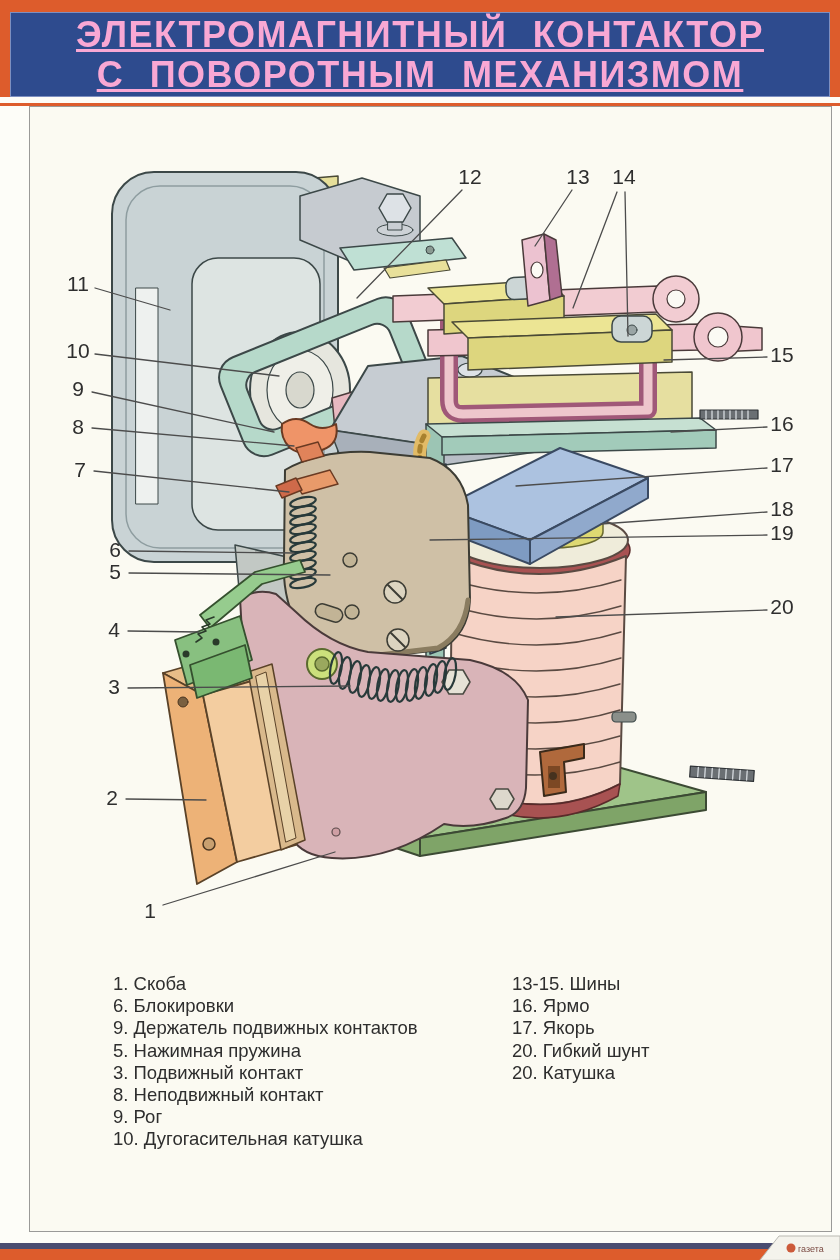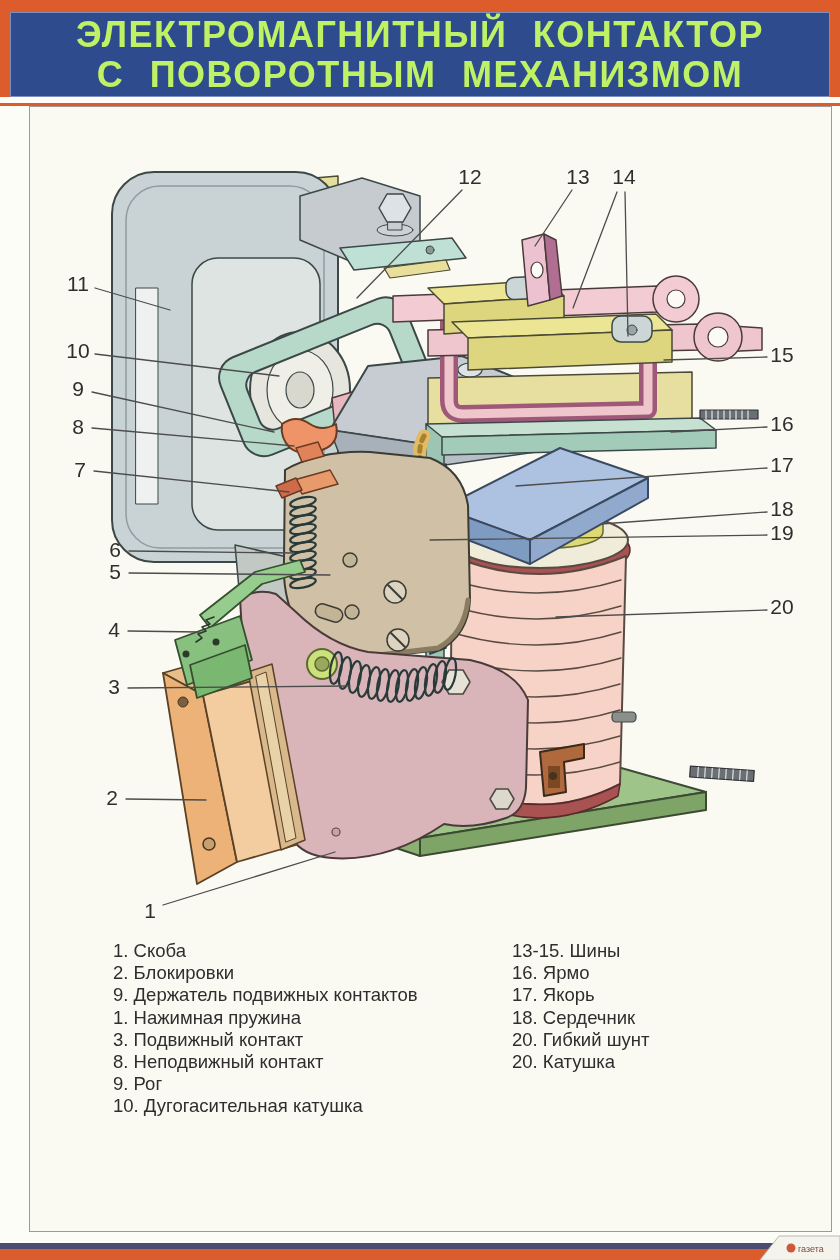--- a/index.html
+++ b/index.html
@@ -4,30 +4,30 @@
 <style>
   html,body{margin:0;padding:0;}
   body{width:840px;height:1260px;position:relative;background:#ffffff;
        font-family:"Liberation Sans","DejaVu Sans",sans-serif;overflow:hidden;}
   .poster{position:absolute;inset:0;}
   
   .top-band{position:absolute;left:0;top:0;width:840px;height:97px;background:#dd5c2c;}
   .title-box{position:absolute;left:10px;top:12px;width:820px;height:85px;background:#2e4b8e;
              border:1px solid #7d8fc0;box-sizing:border-box;display:flex;flex-direction:column;
              align-items:center;justify-content:center;}
-  .title-line{color:#bef264;font-weight:bold;font-size:36px;line-height:40px;
-              letter-spacing:1.5px;word-spacing:14px;white-space:nowrap;}
+  .title-line{color:#f9a8d4;font-weight:bold;font-size:36px;line-height:40px;
+              letter-spacing:1.5px;word-spacing:14px;white-space:nowrap;text-decoration:underline;}
   .white-strip{position:absolute;left:0;top:97px;width:840px;height:6px;background:#fdfcf7;}
   .rule-orange{position:absolute;left:0;top:103px;width:840px;height:3px;background:#dd5c2c;}
   
   .page-area{position:absolute;left:0;top:106px;width:840px;height:1137px;background:#fdfdf8;}
   .content-frame{position:absolute;left:29px;top:106px;width:803px;height:1126px;
                  background:#fbfaf2;border:1px solid #9a9a98;box-sizing:border-box;}
   
-  .legend-col{position:absolute;color:#2e2e2e;font-size:18.5px;line-height:22.2px;}
+  .legend-col{position:absolute;color:#2e2e2e;font-size:18.5px;line-height:22.2px;margin-top:33px;}
   .legend-left{left:113px;top:940px;width:380px;}
   .legend-right{left:512px;top:940px;width:300px;}
   
   .footer-navy{position:absolute;left:0;top:1243px;width:840px;height:6px;background:#4a4d70;}
   .footer-orange{position:absolute;left:0;top:1249px;width:840px;height:11px;background:#dd5c2c;}
   svg.diagram{position:absolute;left:0;top:0;width:840px;height:1260px;}
   .callout-text{font-family:"Liberation Sans","DejaVu Sans",sans-serif;}
 </style>
 </head>
 <body>
@@ -303,30 +303,29 @@
       <g>
         <polygon points="760,1260 779,1236 840,1236 840,1260" fill="#f4f3ec" stroke="#b9b9b2" stroke-width="1"></polygon>
         <circle cx="791" cy="1248" r="4.5" fill="#cc5a3a"></circle>
         <text id="logo-text" x="798" y="1252" font-size="9" fill="#7a4a42" class="callout-text">газета</text>
       </g>
     </g>
   </svg>
 
   <div class="legend-col legend-left">
       <div>1. Скоба</div>
-      <div>2. Блокировки</div>
+      <div>6. Блокировки</div>
       <div>9. Держатель подвижных контактов</div>
-      <div>1. Нажимная пружина</div>
+      <div>5. Нажимная пружина</div>
       <div>3. Подвижный контакт</div>
       <div>8. Неподвижный контакт</div>
       <div>9. Рог</div>
       <div>10. Дугогасительная катушка</div>
     </div>
   <div class="legend-col legend-right">
       <div>13-15. Шины</div>
       <div>16. Ярмо</div>
       <div>17. Якорь</div>
-      <div>18. Сердечник</div>
       <div>20. Гибкий шунт</div>
       <div>20. Катушка</div>
     </div>
 
 </div>
 
 </body></html>

